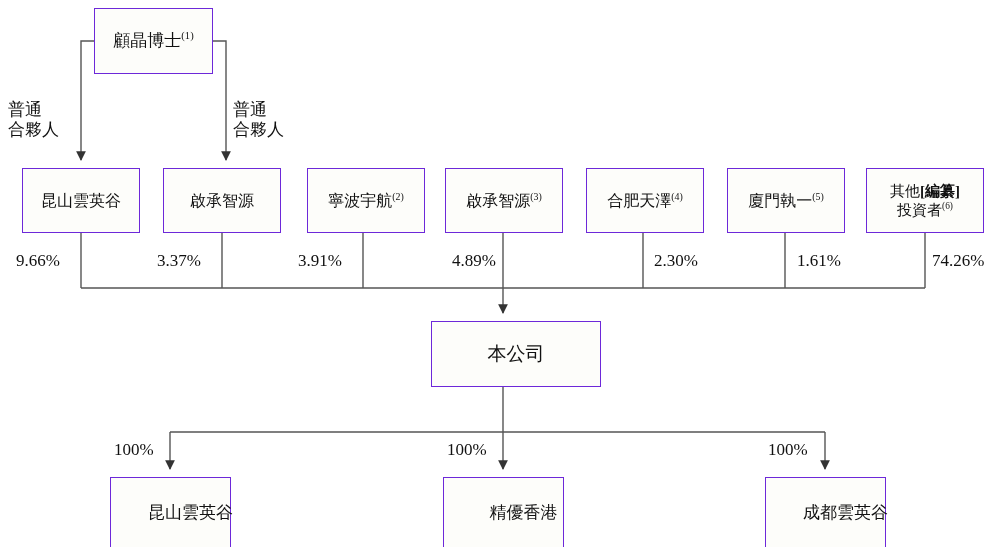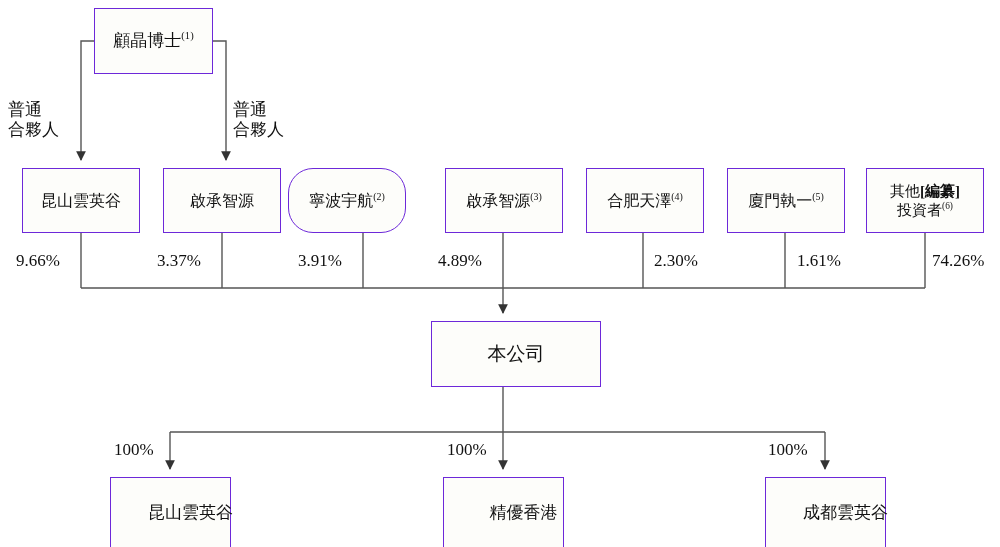--- a/index.html
+++ b/index.html
@@ -132,40 +132,40 @@
     <div>普通</div>
     <div>合夥人</div>
   </div>
 
   <div class="node n-mid" style="left:22px;">
     <span class="label"><span>昆山雲英谷</span><span class="sup"></span></span>
   </div>
   <div class="node n-mid" style="left:163px;">
     <span class="label"><span>啟承智源</span><span class="sup"></span></span>
   </div>
-  <div class="node n-mid" style="left:288px;border-radius:25px;">
+  <div class="node n-mid" style="left:307px;">
     <span class="label"><span>寧波宇航</span><span class="sup">(2)</span></span>
   </div>
   <div class="node n-mid" style="left:445px;">
     <span class="label"><span>啟承智源</span><span class="sup">(3)</span></span>
   </div>
   <div class="node n-mid" style="left:586px;">
     <span class="label"><span>合肥天澤</span><span class="sup">(4)</span></span>
   </div>
   <div class="node n-mid" style="left:727px;">
     <span class="label"><span>廈門執一</span><span class="sup">(5)</span></span>
   </div>
   <div class="node n-mid two-line" style="left:866px; font-size:15px;">
     <span class="label"><span>其他</span><span class="bracketed">[編纂]</span><br><span>投資者</span><span class="sup">(6)</span></span>
   </div>
 
   <div class="pct" style="left:16px; top:251px;">9.66%</div>
   <div class="pct" style="left:157px; top:251px;">3.37%</div>
   <div class="pct" style="left:298px; top:251px;">3.91%</div>
-  <div class="pct" style="left:438px; top:251px;">4.89%</div>
+  <div class="pct" style="left:452px; top:251px;">4.89%</div>
   <div class="pct" style="left:654px; top:251px;">2.30%</div>
   <div class="pct" style="left:797px; top:251px;">1.61%</div>
   <div class="pct" style="left:932px; top:251px;">74.26%</div>
 
   <div class="node n-company">
     <span class="label">本公司</span>
   </div>
 
   <div class="pct" style="left:114px; top:440px;">100%</div>
   <div class="pct" style="left:447px; top:440px;">100%</div>

